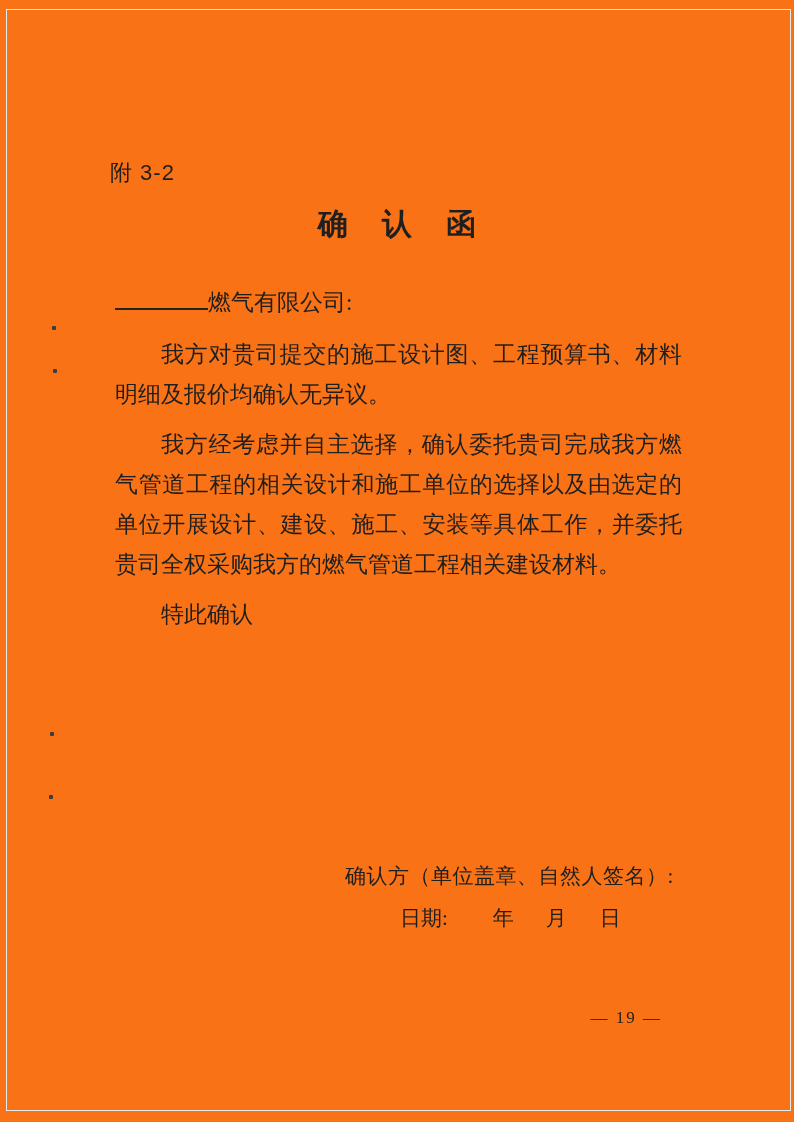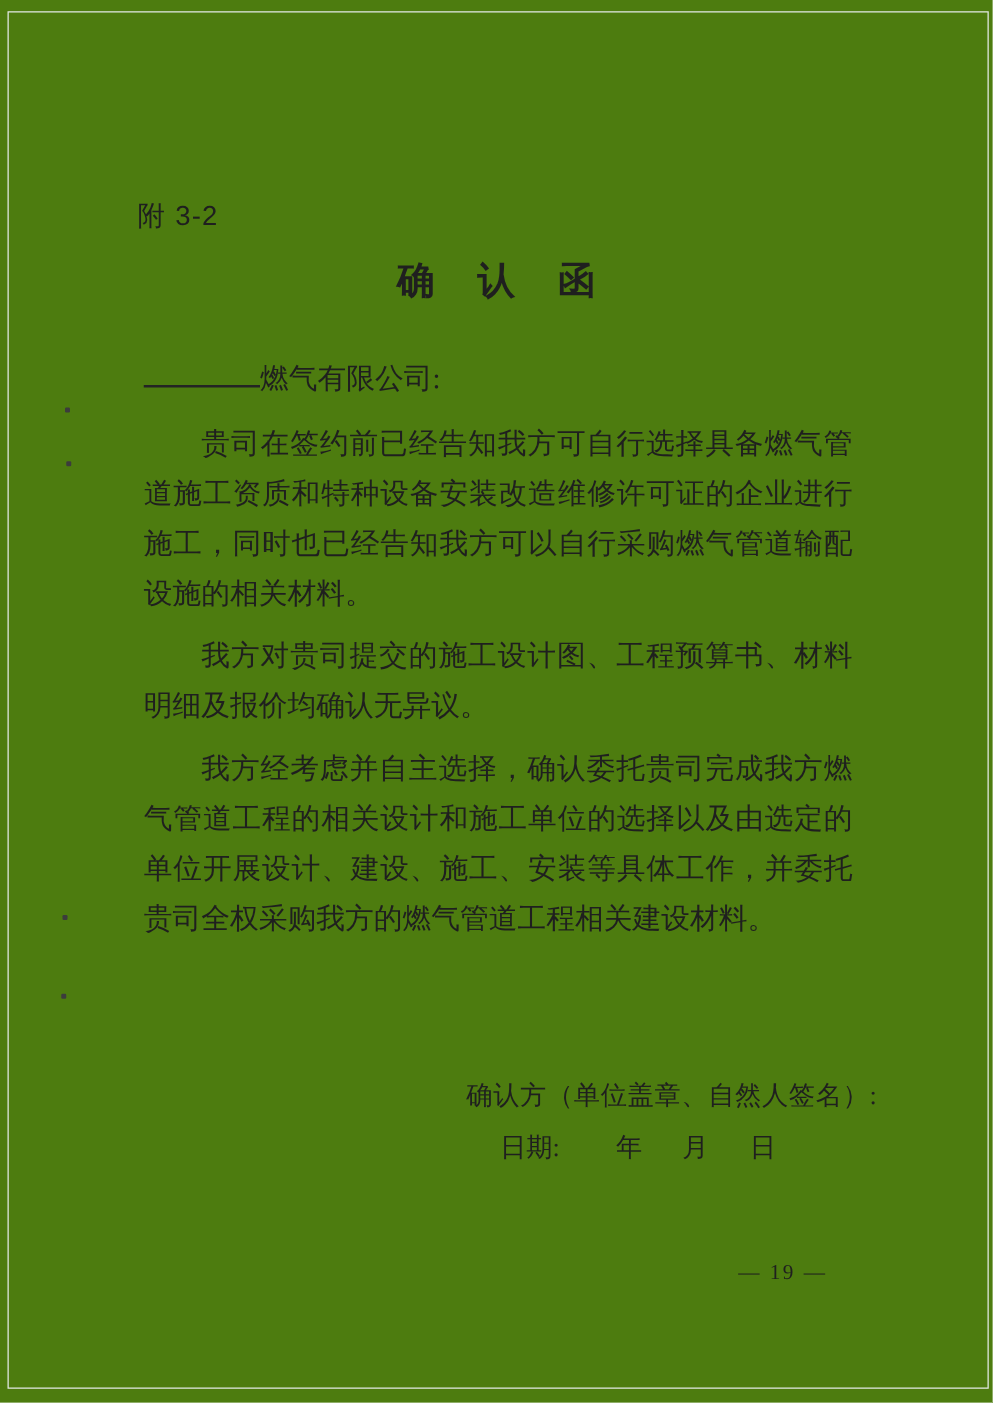--- a/index.html
+++ b/index.html
@@ -7,21 +7,21 @@
   body {
     width: 794px; height: 1122px;
     font-family: "Liberation Serif", "DejaVu Serif", serif;
     color: #1f1f1f;
     position: relative;
     overflow: hidden;
   }
   .page {
     position: absolute; left: 0; top: 0;
     width: 794px; height: 1122px;
-    background: #4d7c0f;
+    background: #f97316;
   }
   .page-border {
     position: absolute; left: 6px; top: 9px; right: 3px; bottom: 11px;
     border: 1px solid #e4eae7;
     pointer-events: none;
   }
   .attachment-label {
     position: absolute; left: 110px; top: 158px;
     font-size: 22px; letter-spacing: 1px;
     font-family: "Liberation Sans", "DejaVu Sans", sans-serif;
@@ -46,21 +46,21 @@
   .letter-body p {
     text-align: justify;
     text-indent: 2em;
     margin-bottom: 10px;
   }
   .letter-body p.no-justify { text-align: left; }
   .signature {
     position: absolute; left: 345px; top: 860px;
     font-size: 21px; line-height: 32px;
   }
-  .sig-party { white-space: nowrap; letter-spacing: 0.5px; margin-left: 28px; }
+  .sig-party { white-space: nowrap; letter-spacing: 0.5px; }
   .date-line { margin-top: 10px; padding-left: 55px; white-space: nowrap; }
   .date-line .gap-year  { margin-left: 45px; }
   .date-line .gap-month { margin-left: 32px; }
   .date-line .gap-day   { margin-left: 33px; }
   .page-number {
     position: absolute; top: 1008px; right: 132px;
     font-size: 17px; letter-spacing: 2px; white-space: nowrap;
   }
   .speck {
     position: absolute; width: 4px; height: 4px;
@@ -81,26 +81,26 @@
   <div class="attachment-label">附 3-2</div>
 
   <h1 class="doc-title">确 认 函</h1>
 
   <div class="letter-body">
 
     <div class="salutation">
       <span class="blank-line"></span><span>燃气有限公司:</span>
     </div>
 
-    <p>贵司在签约前已经告知我方可自行选择具备燃气管道施工资质和特种设备安装改造维修许可证的企业进行施工，同时也已经告知我方可以自行采购燃气管道输配设施的相关材料。</p>
 
     <p>我方对贵司提交的施工设计图、工程预算书、材料明细及报价均确认无异议。</p>
 
     <p>我方经考虑并自主选择，确认委托贵司完成我方燃气管道工程的相关设计和施工单位的选择以及由选定的单位开展设计、建设、施工、安装等具体工作，并委托贵司全权采购我方的燃气管道工程相关建设材料。</p>
 
+    <p class="no-justify">特此确认</p>
 
   </div>
 
   <div class="signature">
     <div class="sig-party">确认方（单位盖章、自然人签名）:</div>
     <div class="date-line">
       <span>日期:</span><span class="gap-year">年</span><span class="gap-month">月</span><span class="gap-day">日</span>
     </div>
   </div>
 

